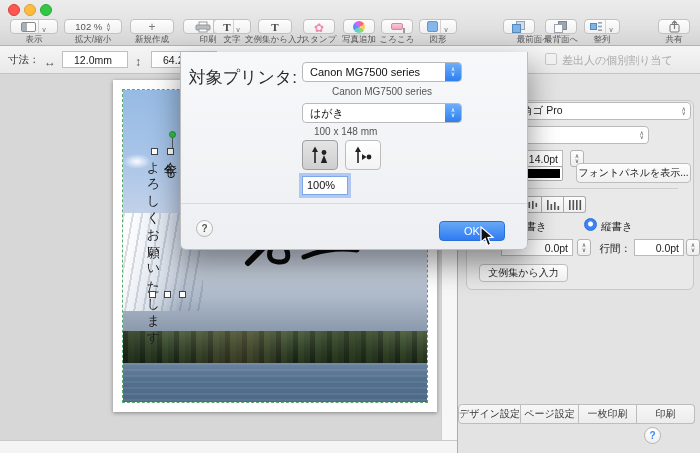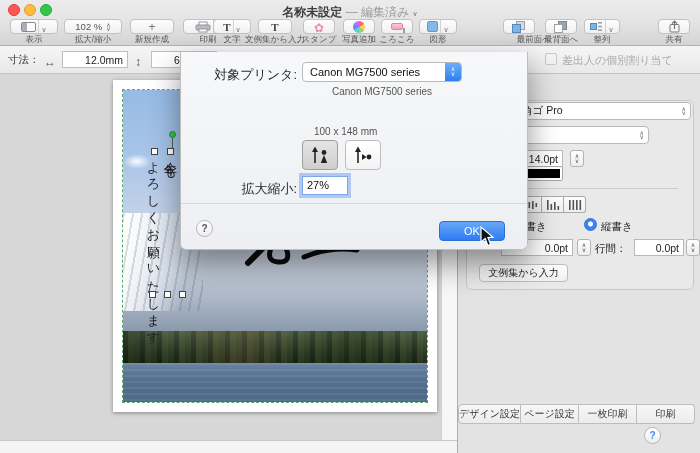--- a/index.html
+++ b/index.html
@@ -40,21 +40,21 @@
   .i-flower::before{content:"✿";font-size:12px;color:#f08cab;}
   .i-roller{width:12px;height:7px;background:linear-gradient(#f9c9d9,#f2a0bd);
     border:1px solid #d887a5;border-radius:2px;position:relative;}
   .i-roller-handle{position:absolute;right:-3px;bottom:-4px;width:2px;height:5px;background:#9a9aa0;}
 
   
   #dimbar{left:0;top:46px;width:700px;height:28px;
     background:linear-gradient(180deg,#f5f5f5,#e9e9e9);border-bottom:1px solid #c3c3c3;}
   #dimbar .dlabel{font-size:10.5px;color:#333;top:7px;}
   .dfield{top:5px;height:17px;background:#fff;border:1px solid #bfbfbf;
-    font-size:10.5px;color:#222;text-align:right;padding:2px 4px 8px 0;}
+    font-size:10.5px;color:#222;text-align:center;padding:2px 4px 8px 0;}
   .i-harrow::before{content:"↔";font-size:12px;color:#555;}
   .i-varrow::before{content:"↕";font-size:12px;color:#555;}
   .dim-icon{top:6px;}
   #assign-box{left:545px;top:7px;width:12px;height:12px;background:#f2f2f2;
     border:1px solid #c8c8c8;border-radius:2px;}
   #assign-label{left:562px;top:7px;font-size:11px;color:#aaa;}
 
   
   #canvas{left:0;top:74px;width:441px;height:366px;background:#d7d7d7;}
   #scrolltrack{left:441px;top:74px;width:16px;height:366px;background:#f7f7f7;border-left:1px solid #d0d0d0;}
@@ -123,21 +123,21 @@
     border:1px solid #b5b5b5;font-size:10px;font-weight:700;color:#555;
     display:flex;align-items:center;justify-content:center;}
   #panel-help{left:186px;top:353px;color:#4285f4;}
   #panel-help span{color:#4285f4;}
 
   
   #dialog{left:180px;top:52px;width:348px;height:198px;z-index:50;
     background:linear-gradient(180deg,#f7f8fa,#edeff2);
     border:1px solid #bdbdbd;border-top:none;border-radius:0 0 6px 6px;
     box-shadow:0 14px 30px rgba(0,0,0,.42);}
-  .dlab{font-size:13px;color:#2a2a2a;text-align:right;width:116px;left:0;}
+  .dlab{font-size:17px;color:#2a2a2a;text-align:right;width:116px;left:0;}
   .dselect{left:121px;width:160px;height:20px;background:#fff;border:1px solid #b9b9b9;
     border-radius:4px;display:flex;align-items:center;font-size:11px;color:#111;
     padding-left:7px;overflow:hidden;}
   .bluecap{margin-left:auto;width:16px;height:20px;border-radius:0 3px 3px 0;
     background:linear-gradient(180deg,#6fb1fa,#2a7df0);display:flex;flex-direction:column;
     align-items:center;justify-content:center;color:#fff;line-height:5px;font-size:6px;}
   .dstatic{font-size:10px;color:#555;}
   .orientbtn{top:88px;width:36px;height:30px;border-radius:4px;display:flex;
     align-items:center;justify-content:center;}
   #orient-portrait{left:121px;background:linear-gradient(180deg,#e4e4e4,#cfcfcf);border:1px solid #9f9f9f;}
@@ -157,25 +157,20 @@
 </style>
 </head>
 <body>
 
 <div id="win">
 
   <div id="header" class="abs">
     <div id="lt-close" class="abs light"></div>
     <div id="lt-min" class="abs light"></div>
     <div id="lt-zoom" class="abs light"></div>
-    <div id="title-wrap" class="abs">
-      <b>名称未設定</b>
-      <span class="edited">— 編集済み</span>
-      <span class="tchev g-chev"></span>
-    </div>
 
     <div class="abs tbtn" style="left:10px;width:48px;">
       <span class="i-view">
           <span class="i-view-pane"></span>
         </span>
       <span class="combo-split"></span>
         <span class="g-chev"></span>
     </div>
     <div class="abs tlabel" style="left:10px;width:48px;">表示</div>
 
@@ -337,20 +332,21 @@
 
     <div class="abs pfield" style="left:13px;top:76px;width:92px;">14.0pt</div>
     <div class="abs pstep" style="left:112px;top:76px;">
         <span class="g-up"></span>
         <span class="g-dn"></span>
       </div>
 
     <div id="swatch" class="abs">
         <div id="swatch-inner"></div>
       </div>
+    <div class="abs pbtn" style="left:118px;top:89px;width:115px;height:20px;">フォントパネルを表示...</div>
 
     <div id="psep" class="abs"></div>
 
     <div id="seg" class="abs">
       <div class="segcell sel">
         <svg width="14" height="12">
           <rect x="1" y="1" width="1.6" height="10" fill="#333"></rect>
             <rect x="4.5" y="1" width="1.6" height="6" fill="#333"></rect>
           <rect x="8" y="1" width="1.6" height="8" fill="#333"></rect>
             <rect x="11.5" y="1" width="1.6" height="4" fill="#333"></rect>
@@ -385,21 +381,21 @@
     <div class="abs radio" style="left:40px;top:144px;"></div>
     <span class="abs rlabel" style="left:57px;top:146px;">横書き</span>
     <div class="abs radio sel" style="left:126px;top:144px;"></div>
     <span class="abs rlabel" style="left:143px;top:146px;">縦書き</span>
 
     <div class="abs pfield" style="left:43px;top:165px;width:72px;">0.0pt</div>
     <div class="abs pstep" style="left:119px;top:165px;">
         <span class="g-up"></span>
         <span class="g-dn"></span>
       </div>
-    <span class="abs rlabel" style="left:137px;top:168px;width:36px;text-align:left;display:inline-block;">行間：</span>
+    <span class="abs rlabel" style="left:137px;top:168px;width:36px;text-align:right;display:inline-block;">行間：</span>
     <div class="abs pfield" style="left:176px;top:165px;width:50px;">0.0pt</div>
     <div class="abs pstep" style="left:228px;top:165px;">
         <span class="g-up"></span>
         <span class="g-dn"></span>
       </div>
 
     <div class="abs pbtn" style="left:21px;top:190px;width:89px;height:18px;">文例集から入力</div>
 
     <div id="tabbar" class="abs">
       <div class="tabseg">デザイン設定</div>
@@ -417,41 +413,47 @@
     <span class="abs dlab" style="top:14px;">対象プリンタ:</span>
     <div class="abs dselect" style="top:10px;">
       <span>Canon MG7500 series</span>
       <span class="bluecap">
           <span class="g-up"></span>
           <span class="g-dn"></span>
         </span>
     </div>
     <div class="abs dstatic" style="left:121px;top:34px;width:160px;text-align:center;">Canon MG7500 series</div>
 
+    <div class="abs dselect" style="top:51px;">
+      <span>はがき</span>
+      <span class="bluecap">
+          <span class="g-up"></span>
+          <span class="g-dn"></span>
+        </span>
+    </div>
     <div class="abs dstatic" style="left:133px;top:74px;">100 x 148 mm</div>
 
     <div id="orient-portrait" class="abs orientbtn">
       <svg width="20" height="24">
         <line x1="5" y1="20" x2="5" y2="7" stroke="#222" stroke-width="1.6"></line>
         <polygon points="2,9 5,3.5 8,9" fill="#222"></polygon>
         <circle cx="14" cy="9.5" r="2.4" fill="#222"></circle>
         <path d="M14 12 L10.8 20 H17.2 Z" fill="#222"></path>
       </svg>
     </div>
     <div id="orient-landscape" class="abs orientbtn">
       <svg width="20" height="24">
         <line x1="5" y1="20" x2="5" y2="7" stroke="#222" stroke-width="1.6"></line>
         <polygon points="2,9 5,3.5 8,9" fill="#222"></polygon>
         <circle cx="16" cy="14" r="2.4" fill="#222"></circle>
         <path d="M13.5 14 L9 11 V17 Z" fill="#222"></path>
       </svg>
     </div>
 
-    <span class="abs dlab" style="top:128px;">拡大縮小:</span>
-    <div id="scale-input" class="abs">27%</div>
+    <div id="scale-input" class="abs">100%</div>
 
     <div id="dsep" class="abs"></div>
 
     <div id="dlg-help" class="abs helpbtn">
       <span>?</span>
     </div>
     <div id="dlg-ok" class="abs">OK</div>
   </div>
 
   <svg id="cursor" class="abs" width="15" height="21">

